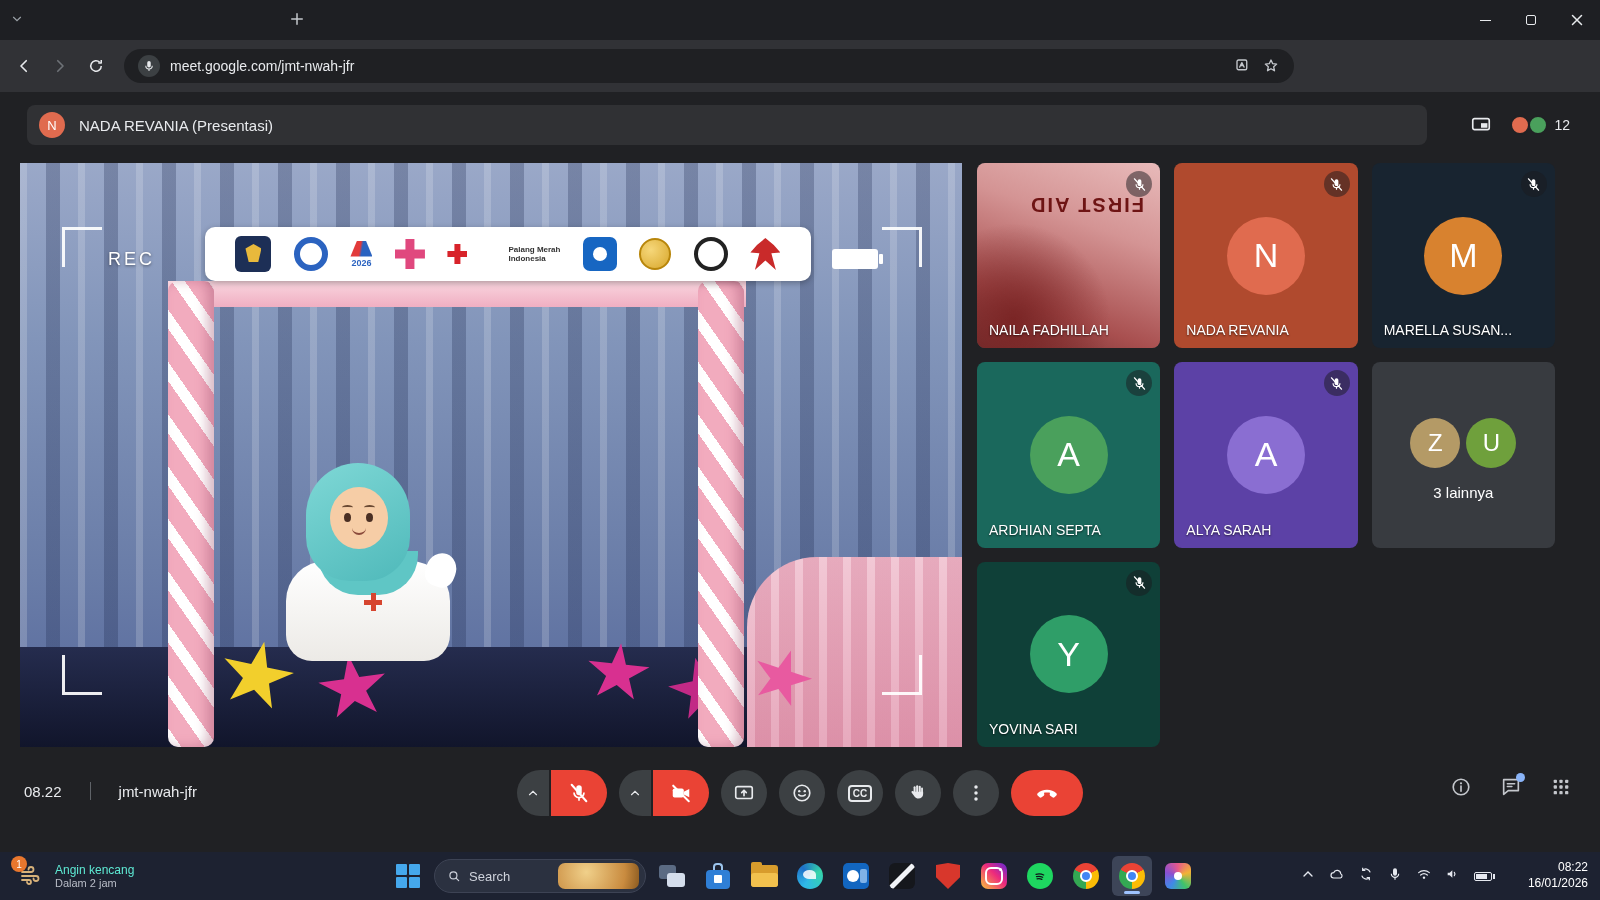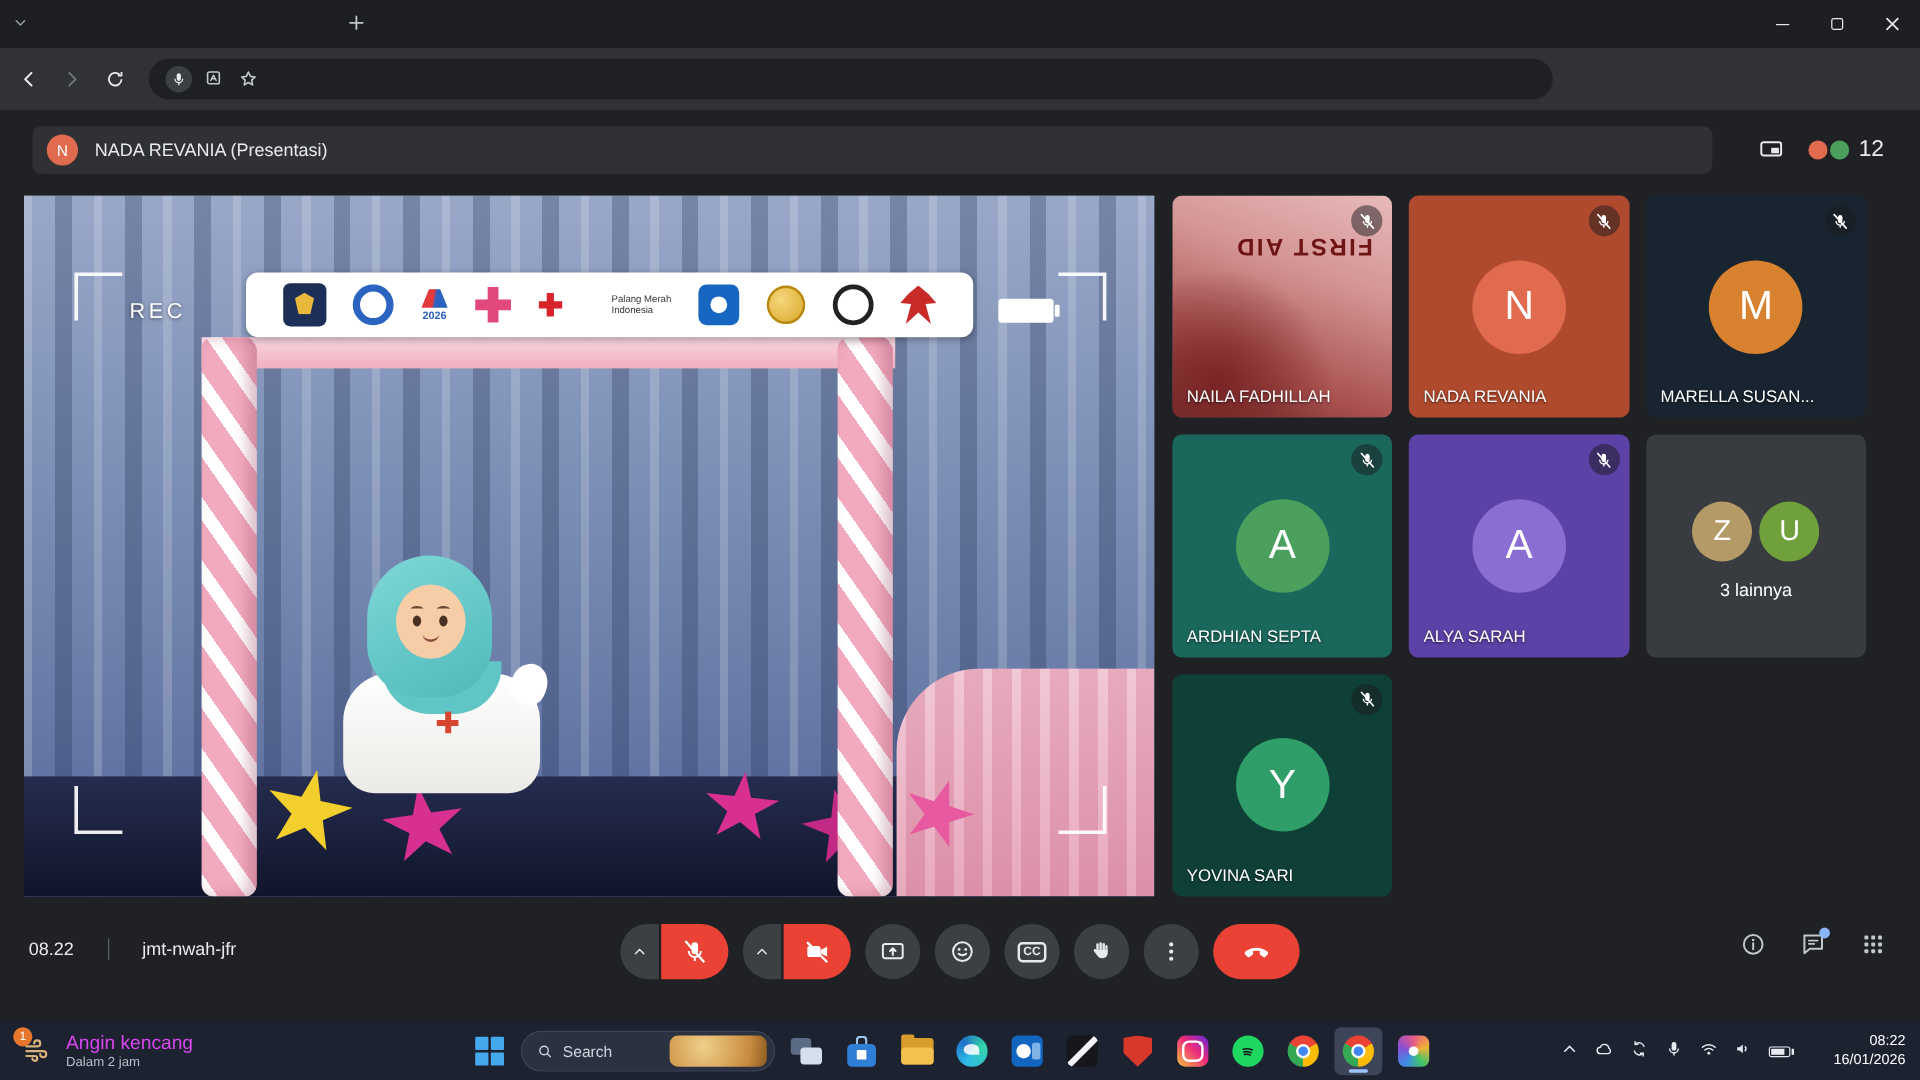--- a/index.html
+++ b/index.html
@@ -46,21 +46,21 @@
   #presenter-banner { position:absolute; left:27px; top:13px; width:1400px; height:40px; background:#303134;
     border-radius:8px; display:flex; align-items:center; gap:14px; padding:0 12px; }
   #presenter-banner .pav { width:26px; height:26px; border-radius:50%; background:#e06b4f; color:#fff;
     font-size:13px; display:flex; align-items:center; justify-content:center; }
   #presenter-banner .ptext { color:#e8eaed; font-size:15px; }
   #banner-right { position:absolute; right:30px; top:13px; height:40px; display:flex; align-items:center; gap:18px; }
   #banner-right .layout { color:#e8eaed; }
   .pcluster { display:flex; align-items:center; gap:6px; }
   .pcluster .pc { width:20px; height:20px; border-radius:50%; border:2px solid #202124; }
   .pc1 { background:#e06b4f; } .pc2 { background:#4aa05c; margin-left:-8px; }
-  .pcount { color:#e8eaed; font-size:19px; }
+  .pcount { color:#e8eaed; font-size:14px; }
 
   
   #video { position:absolute; left:20px; top:71px; width:942px; height:584px; overflow:hidden;
     background:linear-gradient(180deg,#9aa8c8 0%,#8295ba 30%,#6a7da8 70%,#55679b 100%); }
   .folds { position:absolute; inset:0;
     background:repeating-linear-gradient(90deg, rgba(255,255,255,.18) 0 7px, rgba(40,55,95,0) 7px 26px,
       rgba(28,40,78,.28) 26px 40px, rgba(40,55,95,0) 40px 58px); }
   .floor { position:absolute; left:0; bottom:0; width:100%; height:100px;
     background:linear-gradient(180deg,#252c4e,#11152b); }
   .drape-right { position:absolute; right:0; bottom:0; width:215px; height:190px; border-top-left-radius:70px;
@@ -84,21 +84,21 @@
   .lg-ring { width:34px; height:34px; border-radius:50%; border:6px solid #2b63c0; background:#fff; }
   .lg-2026 { display:flex; flex-direction:column; align-items:center; gap:1px; }
   .lg-2026 b { width:22px; height:16px; background:linear-gradient(100deg,#e23a3a 45%,#2b63c0 55%);
     clip-path:polygon(0 100%,30% 0,70% 0,100% 100%); }
   .lg-2026 span { font-size:9px; font-weight:bold; color:#2b63c0; }
   .crossglyph { display:inline-block; background:#e0487e;
     clip-path:polygon(35% 0,65% 0,65% 35%,100% 35%,100% 65%,65% 65%,65% 100%,35% 100%,35% 65%,0 65%,0 35%,35% 35%); }
   .lg-ksr { width:30px; height:30px; }
   .lg-pmi { display:flex; align-items:center; gap:5px; }
   .lg-pmi .crossglyph { width:20px; height:20px; background:#d8232a; }
-  .lg-pmi .pmitxt { font-size:8px; font-weight:normal; color:#333; line-height:1.15;margin-left:36px; }
+  .lg-pmi .pmitxt { font-size:8px; font-weight:bold; color:#333; line-height:1.15;margin-left:36px; }
   .lg-udinus { width:34px; height:34px; background:#1766c2; border-radius:7px; }
   .lg-udinus i { position:absolute; left:10px; top:10px; width:14px; height:14px; background:#fff; border-radius:50%; }
   .lg-medal { width:32px; height:32px; border-radius:50%; border:2px solid #b8860b;
     background:radial-gradient(circle at 35% 35%, #f6d77a, #d8a72c); }
   .lg-seal { width:34px; height:34px; border-radius:50%; border:4px solid #222; background:#fff; }
   .lg-bird { width:30px; height:32px; background:#c92a2a;
     clip-path:polygon(50% 0,78% 22%,100% 45%,70% 48%,85% 100%,50% 70%,15% 100%,30% 48%,0 45%,22% 22%); }
 
   .rec { position:absolute; left:88px; top:86px; color:#fff; font-size:18px; font-weight:400;
     letter-spacing:3px; text-shadow:0 1px 3px rgba(0,0,0,.5); }
@@ -213,21 +213,21 @@
 
   
   #taskbar { position:absolute; left:0; top:852px; width:1600px; height:48px; background:#1d2231;
     display:flex; align-items:center; }
   #weather { position:absolute; left:8px; top:5px; display:flex; align-items:center; gap:9px; height:38px;
     padding:0 8px; border-radius:6px; }
   .w-ic { position:relative; width:30px; height:30px; color:#d8b27a; display:flex; align-items:center; justify-content:center; }
   .w-badge { position:absolute; left:-5px; top:-5px; min-width:16px; height:16px; border-radius:8px;
     background:#e8772e; color:#fff; font-size:10px; display:flex; align-items:center; justify-content:center;
     padding:0 4px; }
-  .w-txt .t1 { color:#d946ef; font-size:16px; }
+  .w-txt .t1 { color:#5eead4; font-size:12px; }
   .w-txt .t2 { color:#b9bdc7; font-size:11px; }
   #tb-center { position:absolute; left:388px; top:0; height:48px; display:flex; align-items:center; gap:6px; }
   .win-logo { display:grid; grid-template-columns:11px 11px; grid-template-rows:11px 11px; gap:2px; }
   .win-logo b { background:#45a8ec; border-radius:1px; }
   #search-pill { width:212px; height:34px; border-radius:17px; background:#2b3140; border:1px solid #3d4354;
     display:flex; align-items:center; gap:8px; padding:0 6px 0 12px; color:#cfd3dc; }
   #search-pill span { font-size:13px; flex:1; }
   .food-thumb { width:26px; height:26px; border-radius:7px;
     background:radial-gradient(circle at 35% 35%, #f0d08a, #c98b3f 70%, #8a5a20); }
   .tb-app { position:relative; width:40px; height:40px; border-radius:6px; display:flex;
@@ -454,20 +454,21 @@
       <svg class="ic">
         <use href="#ic-reload"></use>
       </svg>
     </span>
   <div id="urlpill">
     <span class="mic-chip">
         <svg class="ic14">
           <use href="#ic-mic"></use>
         </svg>
       </span>
+    <span id="urltext">meet.google.com/jmt-nwah-jfr</span>
     <span class="icon-btn">
         <svg class="ic">
           <use href="#ic-translate"></use>
         </svg>
       </span>
     <span class="icon-btn">
         <svg class="ic">
           <use href="#ic-star"></use>
         </svg>
       </span>

